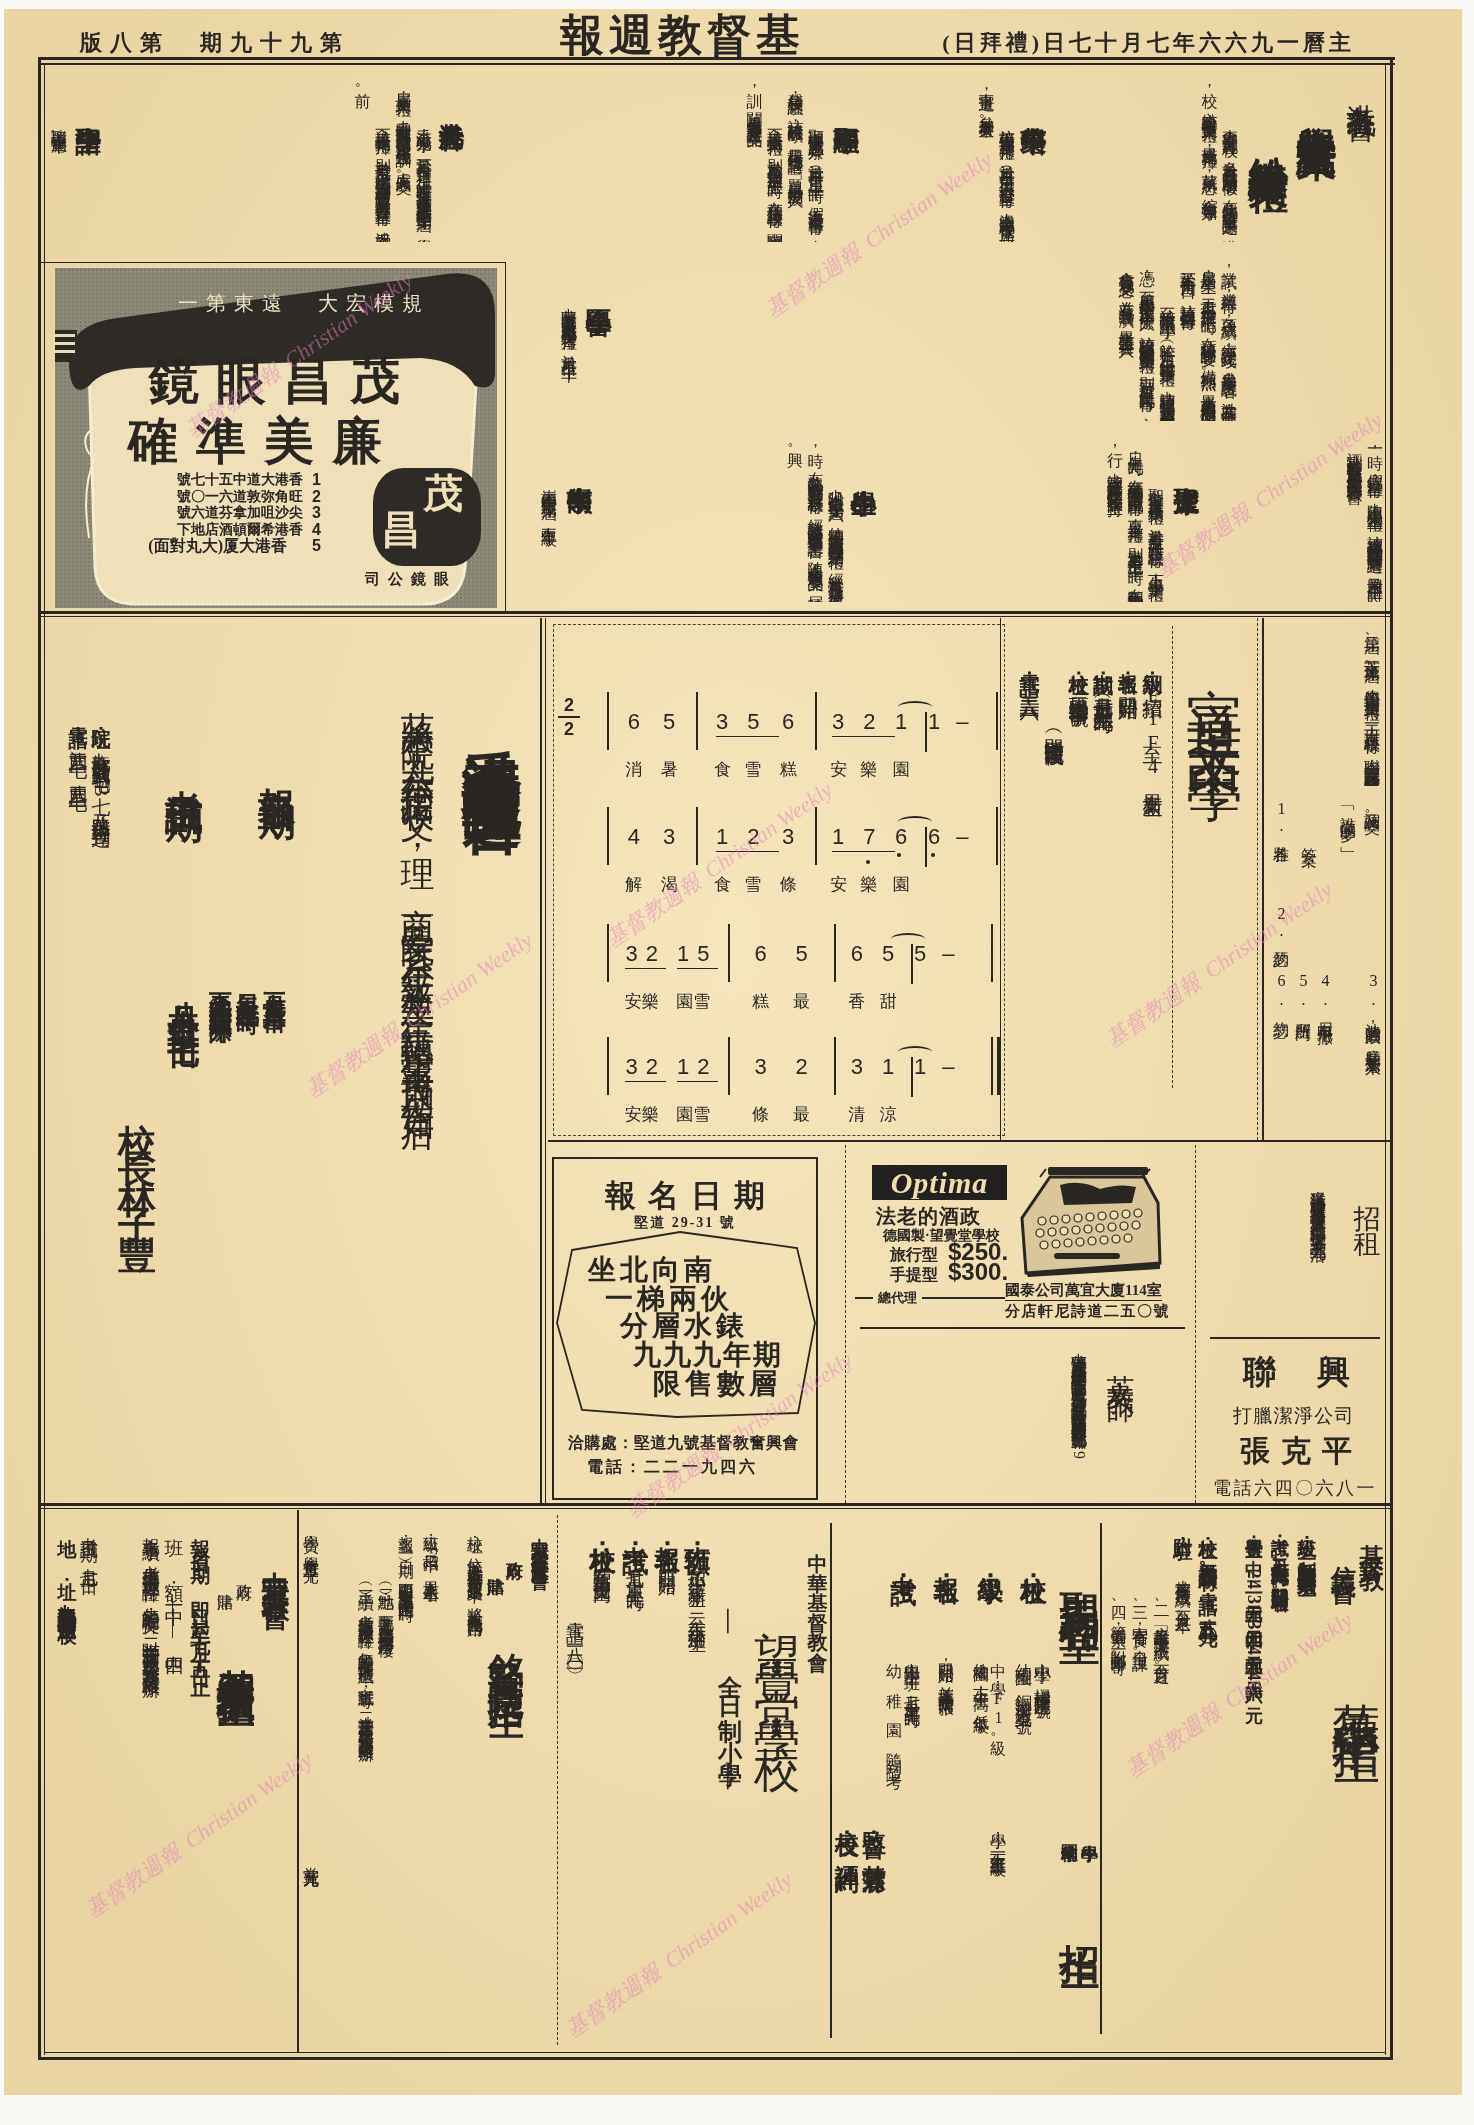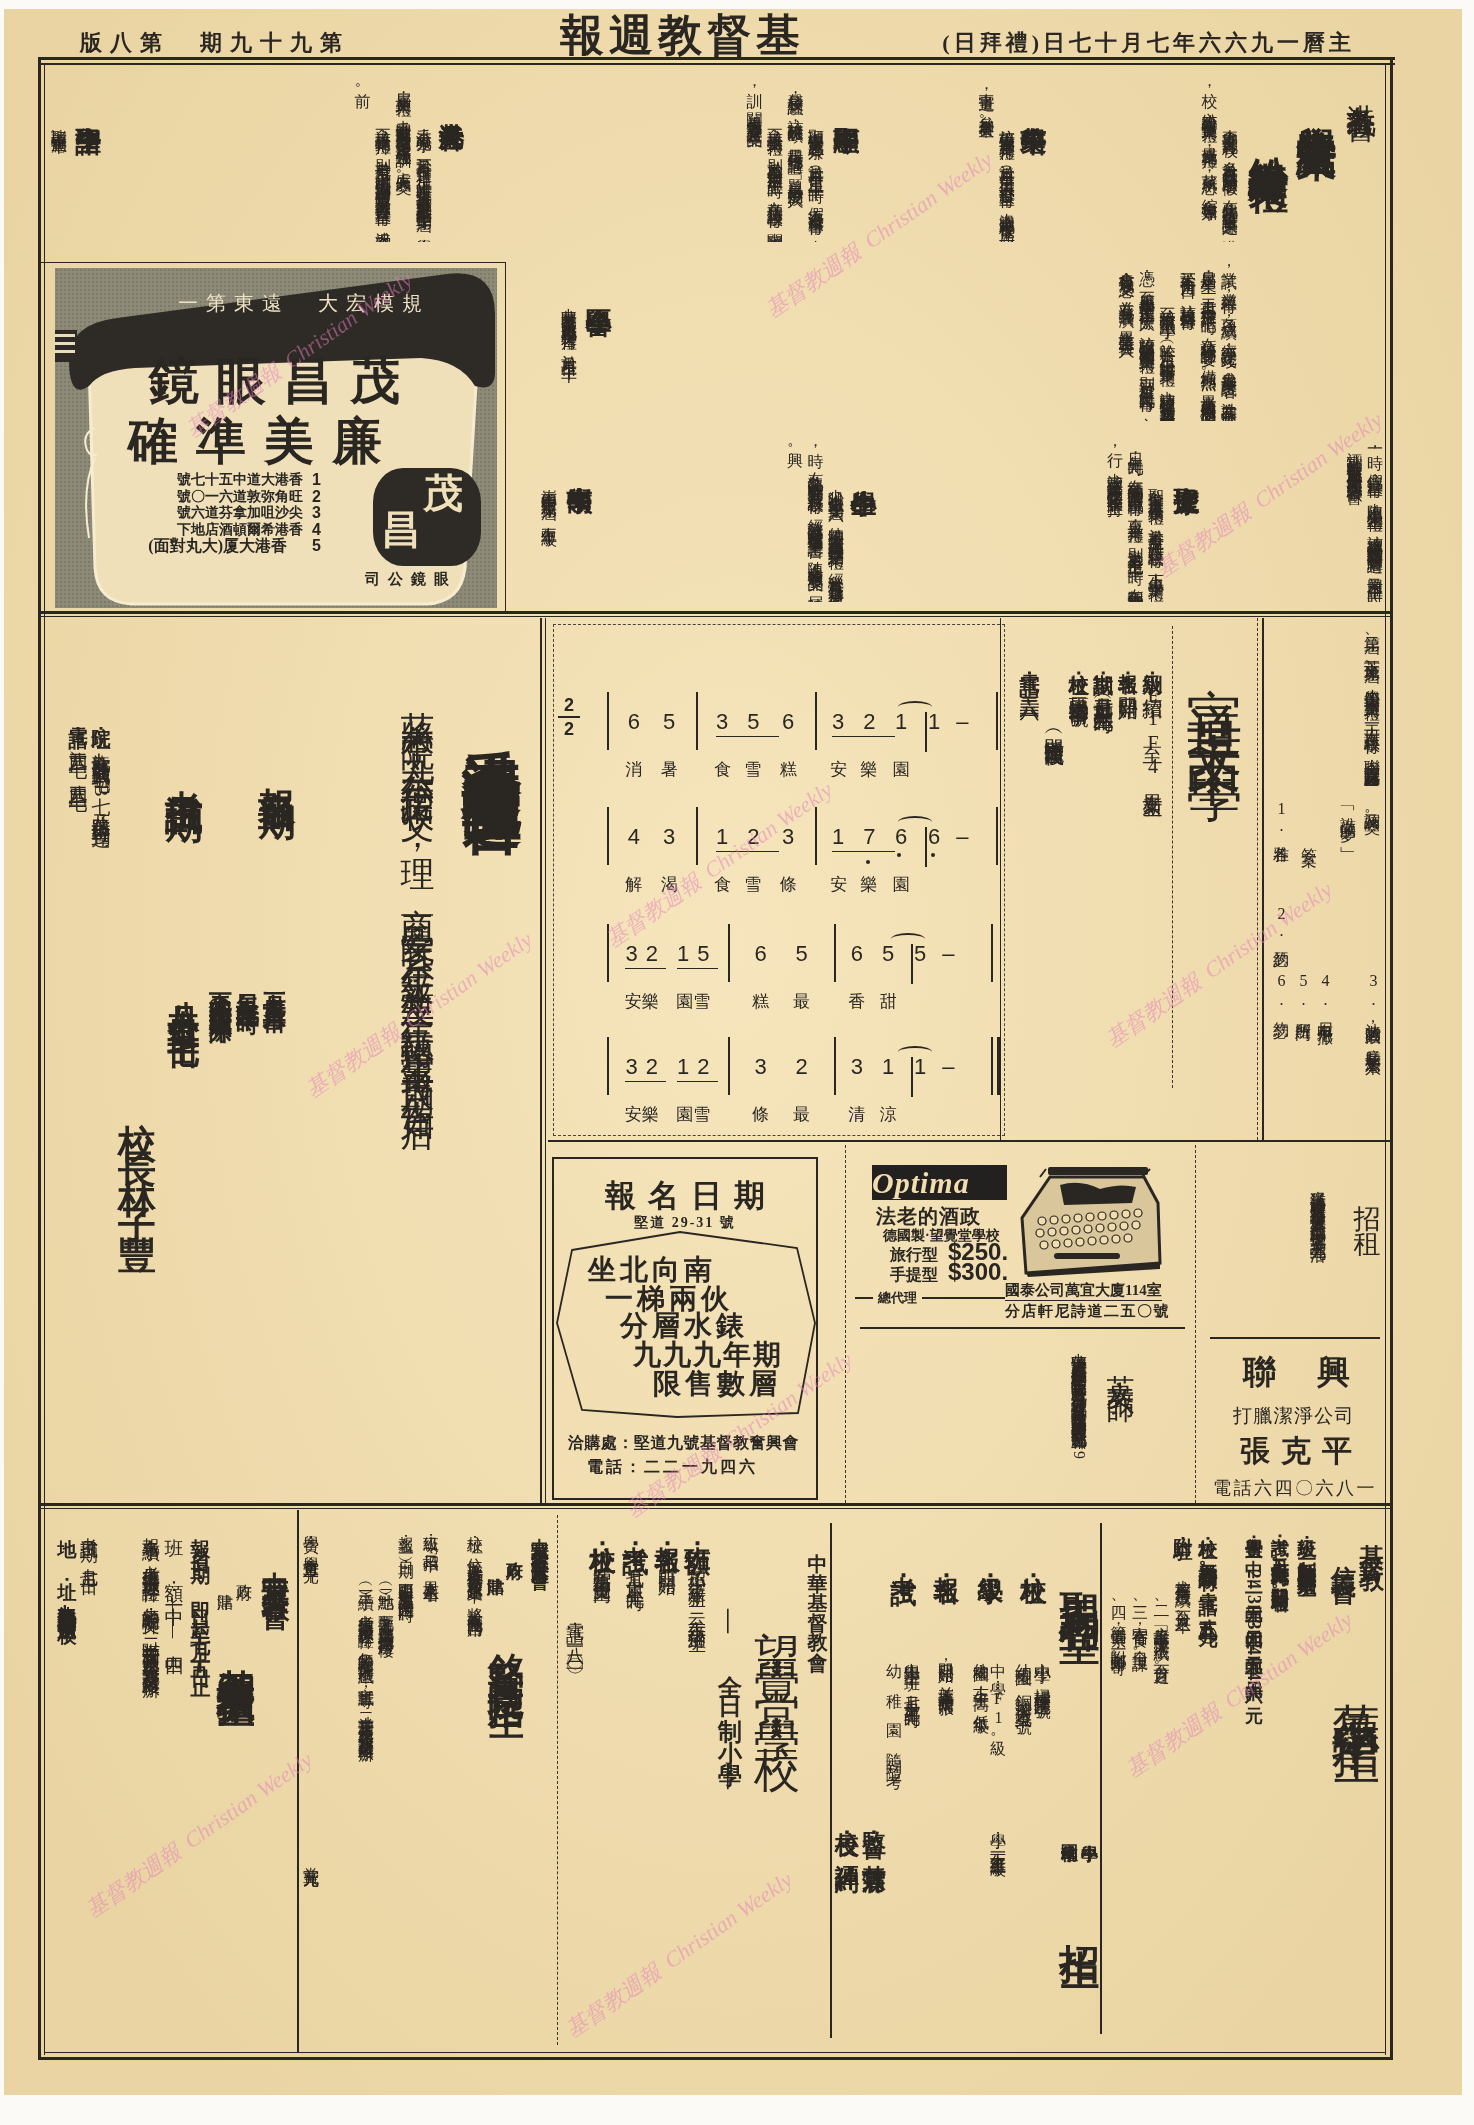--- a/index.html
+++ b/index.html
@@ -415,21 +415,21 @@
   <div class="a b" style="left:66px;top:148px;font-size:28px;letter-spacing:4px">分層水錶</div>
   <div class="a b" style="left:79px;top:177px;font-size:28px;letter-spacing:2px">九九九年期</div>
   <div class="a b" style="left:99px;top:206px;font-size:28px;letter-spacing:4px">限售數層</div>
   <div class="a b" style="left:14px;top:274px;font-size:16px;letter-spacing:0.5px">洽購處：堅道九號基督教奮興會</div>
   <div class="a b" style="left:33px;top:298px;font-size:16px;letter-spacing:3px">電話：二二一九四六</div>
 </div>
 
 <div class="wv" style="left:845px;top:1145px;height:358px"></div>
 <div class="wv" style="left:1195px;top:1145px;height:358px"></div>
 <div class="a" style="left:847px;top:1155px;width:346px;height:175px">
-  <div class="a" style="left:25px;top:10px;width:135px;height:35px;background:#232020;color:#f1ddae;text-align:left;font:italic bold 30px/35px 'Liberation Serif',serif;letter-spacing:1px">
+  <div class="a" style="left:25px;top:10px;width:135px;height:35px;background:#232020;color:#f1ddae;text-align:center;font:italic bold 30px/35px 'Liberation Serif',serif;letter-spacing:1px">
     <span>Optima</span>
   </div>
   <div class="a b" style="left:29px;top:48px;font-size:20px;letter-spacing:1px">法老的酒政</div>
   <div class="a b" style="left:36px;top:72px;font-size:14px">德國製·望覺堂學校</div>
   <div class="a" style="left:43px;top:86px;white-space:nowrap">
     <span class="b" style="font-size:16px">旅行型</span>
     <span class="b" style="font:bold 24px/22px 'Liberation Sans',sans-serif;margin-left:6px">$250.</span>
   </div>
   <div class="a" style="left:43px;top:106px;white-space:nowrap">
     <span class="b" style="font-size:16px">手提型</span>

